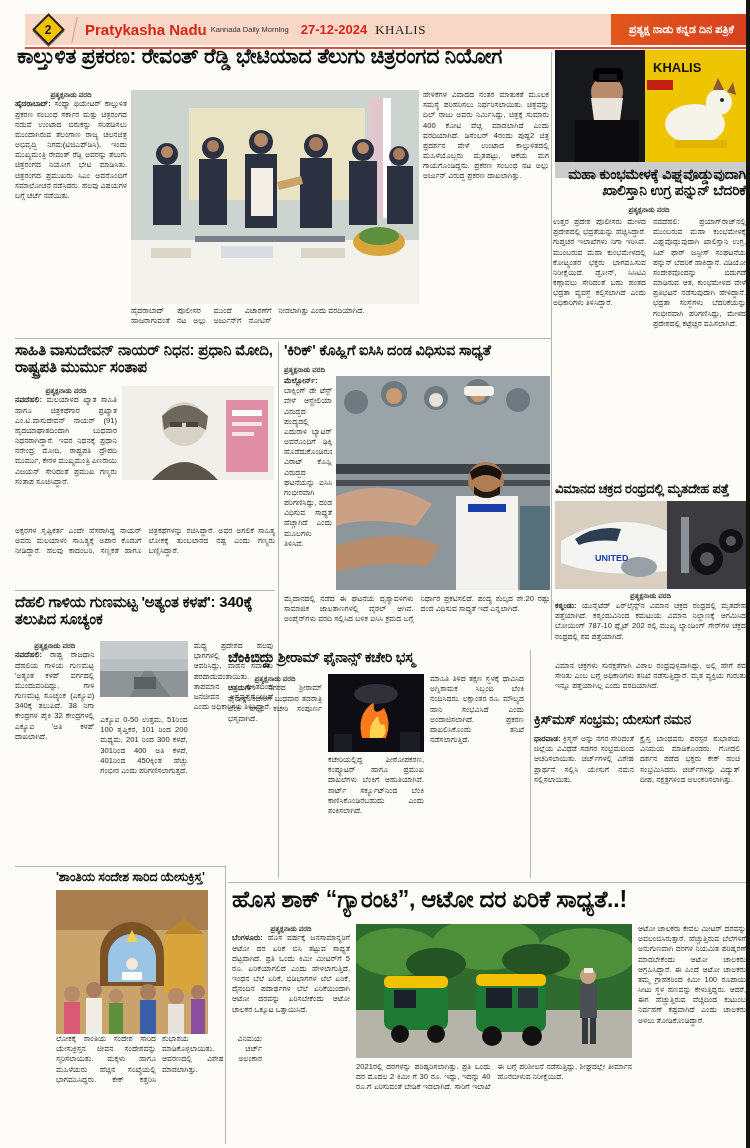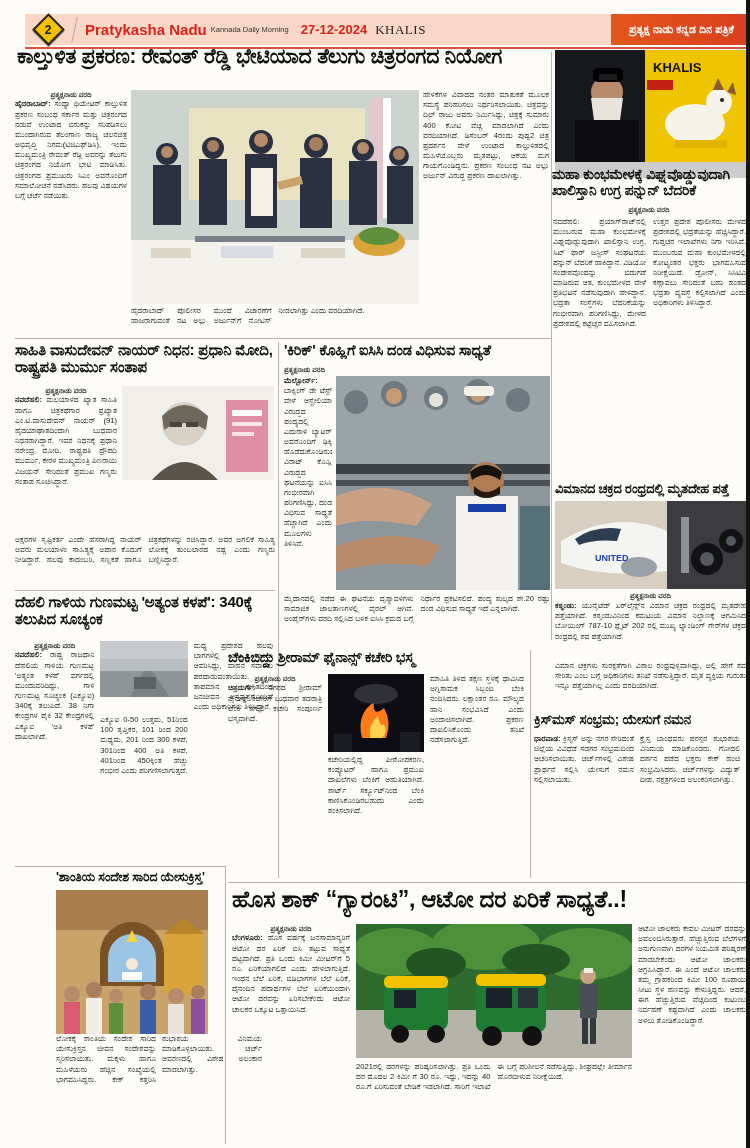--- a/index.html
+++ b/index.html
@@ -118,25 +118,25 @@
         </svg>
       </div>
       <div class="body-txt" style="height:28px;margin-top:2px;columns:2;column-gap:7px;">ಹೈದರಾಬಾದ್ ಪೊಲೀಸರ ಮುಂದೆ ವಿಚಾರಣೆಗೆ ಹಾಜರಾಗುವಂತೆ ನಟ ಅಲ್ಲು ಅರ್ಜುನ್‌ಗೆ ನೋಟಿಸ್ ನೀಡಲಾಗಿತ್ತು ಎಂದು ವರದಿಯಾಗಿದೆ.</div>
     </div>
     <div class="col body-txt" style="width:126px;height:246px;">ಹೇಳಿಕೆಗಳ ವಿವಾದದ ನಂತರ ಮಾತುಕತೆ ಮೂಲಕ ಸಮಸ್ಯೆ ಪರಿಹರಿಸಲು ನಿರ್ಧರಿಸಲಾಯಿತು. ಚಿತ್ರವನ್ನು ದಿಲ್ ರಾಜು ಅವರು ನಿರ್ಮಿಸಿದ್ದು, ಚಿತ್ರಕ್ಕೆ ಸುಮಾರು 400 ಕೋಟಿ ವೆಚ್ಚ ಮಾಡಲಾಗಿದೆ ಎಂದು ವರದಿಯಾಗಿದೆ. ಡಿಸೆಂಬರ್ 4ರಂದು ಪುಷ್ಪ2 ಚಿತ್ರ ಪ್ರದರ್ಶನ ವೇಳೆ ಉಂಟಾದ ಕಾಲ್ತುಳಿತದಲ್ಲಿ ಮಹಿಳೆಯೊಬ್ಬರು ಮೃತಪಟ್ಟು, ಆಕೆಯ ಮಗ ಗಾಯಗೊಂಡಿದ್ದನು. ಪ್ರಕರಣ ಸಂಬಂಧ ನಟ ಅಲ್ಲು ಅರ್ಜುನ್ ವಿರುದ್ಧ ಪ್ರಕರಣ ದಾಖಲಾಗಿತ್ತು.</div>
   </div>
 
   <div class="abs hr" style="left:15px;top:338px;width:536px;"></div>
   <div class="abs vr" style="left:551px;top:52px;height:588px;"></div>
 
-  <div class="abs hl" style="left:552px;top:167px;width:194px;font-size:14px;text-align:left;">ಮಹಾ ಕುಂಭಮೇಳಕ್ಕೆ ವಿಘ್ನವೊಡ್ಡುವುದಾಗಿ ಖಾಲಿಸ್ತಾನಿ ಉಗ್ರ ಪನ್ನುನ್ ಬೆದರಿಕೆ</div>
+  <div class="abs hl" style="left:552px;top:167px;width:194px;font-size:14px;text-align:right;">ಮಹಾ ಕುಂಭಮೇಳಕ್ಕೆ ವಿಘ್ನವೊಡ್ಡುವುದಾಗಿ ಖಾಲಿಸ್ತಾನಿ ಉಗ್ರ ಪನ್ನುನ್ ಬೆದರಿಕೆ</div>
   <div class="abs byline" style="left:552px;top:206px;width:194px;">ಪ್ರತ್ಯಕ್ಷನಾಡು ವರದಿ</div>
   <div class="abs row" style="left:553px;top:217px;width:193px;height:248px;gap:7px;">
+    <div class="col body-txt" style="width:93px;height:248px;">ಉತ್ತರ ಪ್ರದೇಶ ಪೊಲೀಸರು ಮೇಳದ ಪ್ರದೇಶದಲ್ಲಿ ಭದ್ರತೆಯನ್ನು ಹೆಚ್ಚಿಸಿದ್ದಾರೆ. ಗುಪ್ತಚರ ಇಲಾಖೆಗಳು ನಿಗಾ ಇರಿಸಿವೆ. ಮುಂಬರುವ ಮಹಾ ಕುಂಭಮೇಳದಲ್ಲಿ ಕೋಟ್ಯಂತರ ಭಕ್ತರು ಭಾಗವಹಿಸುವ ನಿರೀಕ್ಷೆಯಿದೆ. ಡ್ರೋನ್, ಸಿಸಿಟಿವಿ ಕಣ್ಗಾವಲು ಸೇರಿದಂತೆ ಬಹು ಹಂತದ ಭದ್ರತಾ ವ್ಯವಸ್ಥೆ ಕಲ್ಪಿಸಲಾಗಿದೆ ಎಂದು ಅಧಿಕಾರಿಗಳು ತಿಳಿಸಿದ್ದಾರೆ.</div>
     <div class="col body-txt" style="width:93px;height:248px;">ನವದೆಹಲಿ: ಪ್ರಯಾಗ್‌ರಾಜ್‌ನಲ್ಲಿ ಮುಂಬರುವ ಮಹಾ ಕುಂಭಮೇಳಕ್ಕೆ ವಿಘ್ನವೊಡ್ಡುವುದಾಗಿ ಖಾಲಿಸ್ತಾನಿ ಉಗ್ರ, ಸಿಖ್ ಫಾರ್ ಜಸ್ಟೀಸ್ ಸಂಘಟನೆಯ ಪನ್ನುನ್ ಬೆದರಿಕೆ ಹಾಕಿದ್ದಾನೆ. ವಿಡಿಯೋ ಸಂದೇಶವೊಂದನ್ನು ಬಿಡುಗಡೆ ಮಾಡಿರುವ ಆತ, ಕುಂಭಮೇಳದ ವೇಳೆ ಪ್ರತಿಭಟನೆ ನಡೆಸುವುದಾಗಿ ಹೇಳಿದ್ದಾನೆ. ಭದ್ರತಾ ಸಂಸ್ಥೆಗಳು ಬೆದರಿಕೆಯನ್ನು ಗಂಭೀರವಾಗಿ ಪರಿಗಣಿಸಿದ್ದು, ಮೇಳದ ಪ್ರದೇಶದಲ್ಲಿ ಕಟ್ಟೆಚ್ಚರ ವಹಿಸಲಾಗಿದೆ.</div>
-    <div class="col body-txt" style="width:93px;height:248px;">ಉತ್ತರ ಪ್ರದೇಶ ಪೊಲೀಸರು ಮೇಳದ ಪ್ರದೇಶದಲ್ಲಿ ಭದ್ರತೆಯನ್ನು ಹೆಚ್ಚಿಸಿದ್ದಾರೆ. ಗುಪ್ತಚರ ಇಲಾಖೆಗಳು ನಿಗಾ ಇರಿಸಿವೆ. ಮುಂಬರುವ ಮಹಾ ಕುಂಭಮೇಳದಲ್ಲಿ ಕೋಟ್ಯಂತರ ಭಕ್ತರು ಭಾಗವಹಿಸುವ ನಿರೀಕ್ಷೆಯಿದೆ. ಡ್ರೋನ್, ಸಿಸಿಟಿವಿ ಕಣ್ಗಾವಲು ಸೇರಿದಂತೆ ಬಹು ಹಂತದ ಭದ್ರತಾ ವ್ಯವಸ್ಥೆ ಕಲ್ಪಿಸಲಾಗಿದೆ ಎಂದು ಅಧಿಕಾರಿಗಳು ತಿಳಿಸಿದ್ದಾರೆ.</div>
   </div>
 
   <div class="abs" style="left:15px;top:342px;width:260px;">
     <div class="hl" style="font-size:15px;height:40px;overflow:hidden;">ಸಾಹಿತಿ ವಾಸುದೇವನ್ ನಾಯರ್ ನಿಧನ: ಪ್ರಧಾನಿ ಮೋದಿ, ರಾಷ್ಟ್ರಪತಿ ಮುರ್ಮು ಸಂತಾಪ</div>
     <div class="row" style="margin-top:4px;gap:5px;">
       <div class="col body-txt" style="width:102px;height:128px;">
         <div class="byline">ಪ್ರತ್ಯಕ್ಷನಾಡು ವರದಿ</div>
         <b class="dl">ನವದೆಹಲಿ:</b>
         <span>ಮಲಯಾಳದ ಖ್ಯಾತ ಸಾಹಿತಿ ಹಾಗೂ ಚಿತ್ರಕಥೆಗಾರ ಪ್ರಖ್ಯಾತ ಎಂ.ಟಿ.ವಾಸುದೇವನ್ ನಾಯರ್ (91) ಹೃದಯಾಘಾತದಿಂದಾಗಿ ಬುಧವಾರ ನಿಧನರಾಗಿದ್ದಾರೆ. ಇವರ ನಿಧನಕ್ಕೆ ಪ್ರಧಾನಿ ನರೇಂದ್ರ ಮೋದಿ, ರಾಷ್ಟ್ರಪತಿ ದ್ರೌಪದಿ ಮುರ್ಮು, ಕೇರಳ ಮುಖ್ಯಮಂತ್ರಿ ಪಿಣರಾಯಿ ವಿಜಯನ್ ಸೇರಿದಂತೆ ಪ್ರಮುಖ ಗಣ್ಯರು ಸಂತಾಪ ಸೂಚಿಸಿದ್ದಾರೆ.</span>
       </div>
@@ -148,21 +148,21 @@
           <rect x="48" y="36" width="12" height="5" fill="#4a453c"></rect>
           <rect x="64" y="36" width="12" height="5" fill="#4a453c"></rect>
           <path d="M30 94 Q62 58 96 94 Z" fill="#5a544a"></path>
           <rect x="104" y="14" width="42" height="72" fill="#e08ea6"></rect>
           <rect x="110" y="24" width="30" height="6" fill="#fff"></rect>
           <rect x="110" y="36" width="30" height="4" fill="#fbe3ec"></rect>
           <rect x="110" y="46" width="22" height="4" fill="#fbe3ec"></rect>
         </svg>
       </div>
     </div>
-    <div class="body-txt" style="margin-top:21px;height:104px;columns:2;column-gap:7px;">ಅಕ್ಷರಗಳ ಸೃಷ್ಟಿಕರ್ತ ಎಂದೇ ಹೆಸರಾಗಿದ್ದ ನಾಯರ್ ಅವರು ಮಲಯಾಳಂ ಸಾಹಿತ್ಯಕ್ಕೆ ಅಪಾರ ಕೊಡುಗೆ ನೀಡಿದ್ದಾರೆ. ಹಲವು ಕಾದಂಬರಿ, ಸಣ್ಣಕತೆ ಹಾಗೂ ಚಿತ್ರಕಥೆಗಳನ್ನು ರಚಿಸಿದ್ದಾರೆ. ಅವರ ಅಗಲಿಕೆ ಸಾಹಿತ್ಯ ಲೋಕಕ್ಕೆ ತುಂಬಲಾರದ ನಷ್ಟ ಎಂದು ಗಣ್ಯರು ಬಣ್ಣಿಸಿದ್ದಾರೆ.</div>
+    <div class="body-txt" style="margin-top:12px;height:104px;columns:2;column-gap:7px;">ಅಕ್ಷರಗಳ ಸೃಷ್ಟಿಕರ್ತ ಎಂದೇ ಹೆಸರಾಗಿದ್ದ ನಾಯರ್ ಅವರು ಮಲಯಾಳಂ ಸಾಹಿತ್ಯಕ್ಕೆ ಅಪಾರ ಕೊಡುಗೆ ನೀಡಿದ್ದಾರೆ. ಹಲವು ಕಾದಂಬರಿ, ಸಣ್ಣಕತೆ ಹಾಗೂ ಚಿತ್ರಕಥೆಗಳನ್ನು ರಚಿಸಿದ್ದಾರೆ. ಅವರ ಅಗಲಿಕೆ ಸಾಹಿತ್ಯ ಲೋಕಕ್ಕೆ ತುಂಬಲಾರದ ನಷ್ಟ ಎಂದು ಗಣ್ಯರು ಬಣ್ಣಿಸಿದ್ದಾರೆ.</div>
   </div>
 
   <div class="abs hr" style="left:15px;top:590px;width:260px;"></div>
   <div class="abs vr" style="left:278px;top:342px;height:536px;"></div>
 
   <div class="abs" style="left:284px;top:342px;width:266px;">
     <div class="hl" style="font-size:14.5px;height:22px;overflow:hidden;white-space:nowrap;">'ಕಿರಿಕ್' ಕೊಹ್ಲಿಗೆ ಐಸಿಸಿ ದಂಡ ವಿಧಿಸುವ ಸಾಧ್ಯತೆ</div>
     <div class="byline" style="text-align:left;margin:2px 0;">ಪ್ರತ್ಯಕ್ಷನಾಡು ವರದಿ</div>
     <div class="row" style="gap:4px;">
       <div class="col body-txt" style="width:48px;height:214px;">

